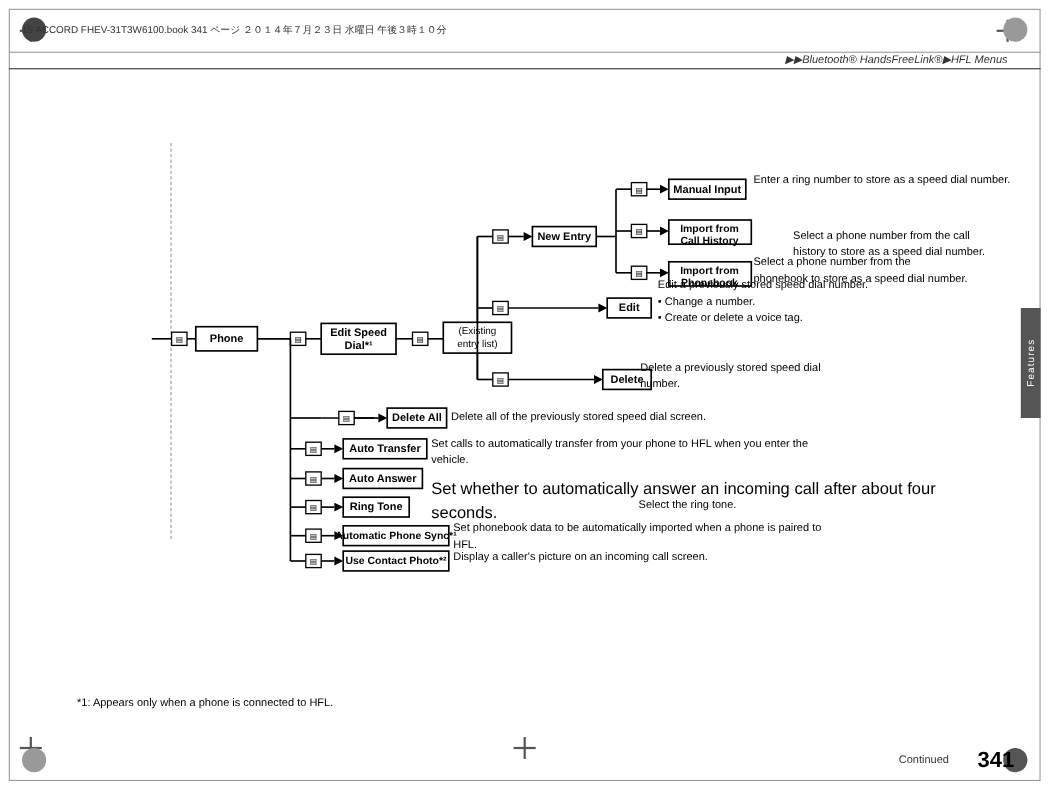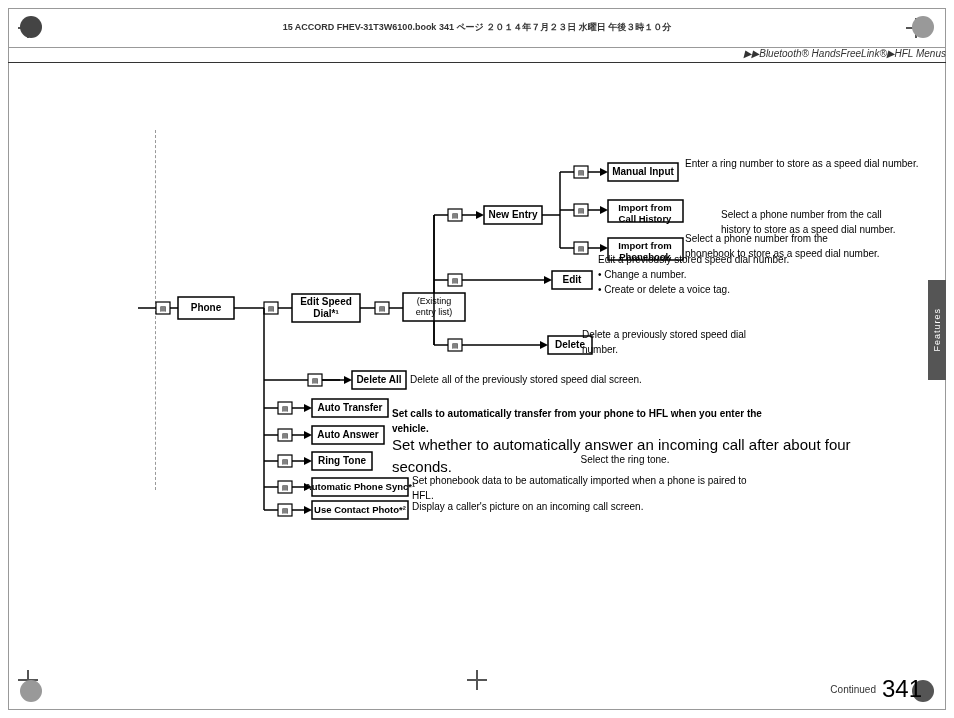--- a/index.html
+++ b/index.html
@@ -30,22 +30,20 @@
       border-bottom: 1px solid #999;
       display: flex;
       align-items: center;
       padding: 0 12px;
     }
 
     .top-bar-text {
       font-size: 9px;
       color: #333;
       flex: 1;
-      text-align: center;
-      font-weight: bold;
     }
 
     
     .right-tab {
       position: absolute;
       top: 280px;
       right: 8px;
       width: 18px;
       height: 100px;
       background: #555;
@@ -62,20 +60,21 @@
       letter-spacing: 1px;
     }
 
     
     .page-header {
       position: absolute;
       top: 48px;
       left: 8px;
       width: 938px;
       text-align: right;
+      padding-right: 30px;
       font-size: 10px;
       color: #333;
       font-style: italic;
     }
 
     
     .header-line {
       position: absolute;
       top: 62px;
       left: 8px;
@@ -103,22 +102,23 @@
       justify-content: flex-end;
       padding-right: 16px;
       font-size: 11px;
     }
     .page-footer .continued {
       font-size: 10px;
       color: #333;
       margin-right: 6px;
     }
     .page-footer .page-num {
-      font-size: 24px;
-      font-weight: normal;
+      font-size: 20px;
+      font-weight: bold;
+      margin-left: 20px;
     }
 
     
     .corner-cross {
       position: absolute;
       width: 20px;
       height: 20px;
     }
     .corner-cross::before,
     .corner-cross::after {
@@ -345,41 +345,42 @@
 </div>
 
 <div style="position:absolute; top:328px; left:582px; font-size:10px; line-height:1.45; width:310px;">
   Delete a previously stored speed dial<br>number.
 </div>
 
 <div style="position:absolute; top:373px; left:410px; font-size:10px; line-height:1.45; width:370px;">
   Delete all of the previously stored speed dial screen.
 </div>
 
-<div style="position:absolute; top:407px; left:392px; font-size:10px; line-height:1.45; width:490px;font-weight:bold;">
+<div style="position:absolute; top:397px; left:392px; font-size:10px; line-height:1.45; width:490px;">
   Set calls to automatically transfer from your phone to HFL when you enter the<br>vehicle.
 </div>
 
 <div style="position:absolute; top:434px; left:392px; font-size:15px; line-height:1.45; width:490px;">
   Set whether to automatically answer an incoming call after about four<br>seconds.
 </div>
 
 <div style="position:absolute; top:453px; left:380px; font-size:10px; line-height:1.45; width:490px;text-align:center;">
   Select the ring tone.
 </div>
 
 <div style="position:absolute; top:474px; left:412px; font-size:10px; line-height:1.45; width:490px;">
   Set phonebook data to be automatically imported when a phone is paired to<br>HFL.
 </div>
 
 <div style="position:absolute; top:500px; left:412px; font-size:10px; line-height:1.45; width:490px;">
   Display a caller's picture on an incoming call screen.
 </div>
 
 <div class="footnotes">
+  <div>*1: Appears only when a phone is connected to HFL.</div>
 </div>
 
 <div class="page-footer">
   <span class="continued">Continued</span>
   <span class="page-num">341</span>
 </div>
 
 <div class="corner-cross" style="bottom:28px; left:50%; margin-left:-10px;"></div>
 
 </body></html>

